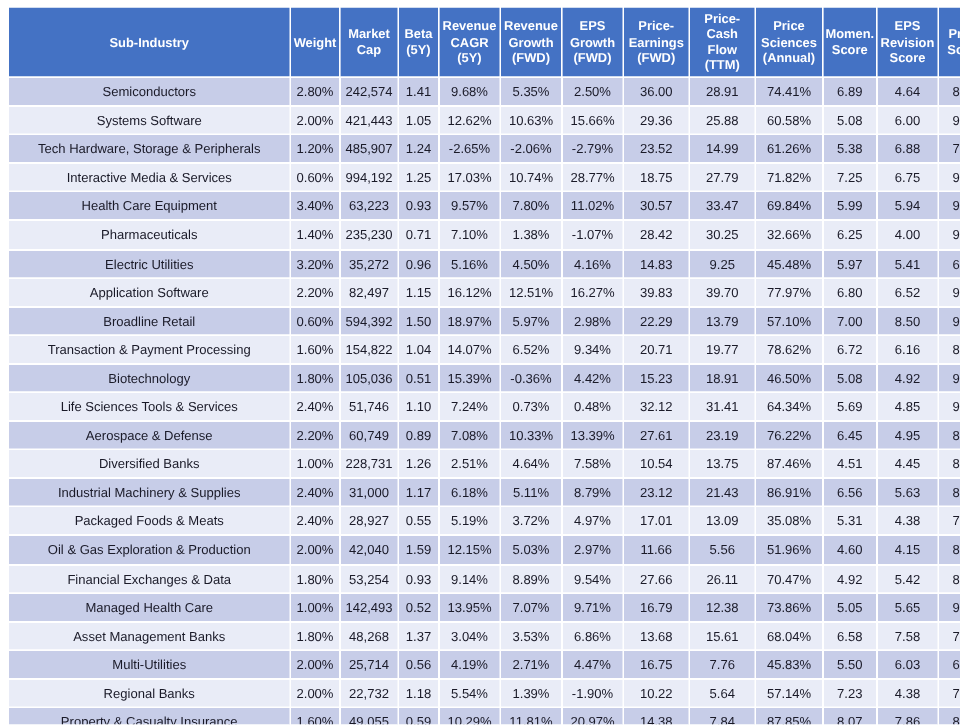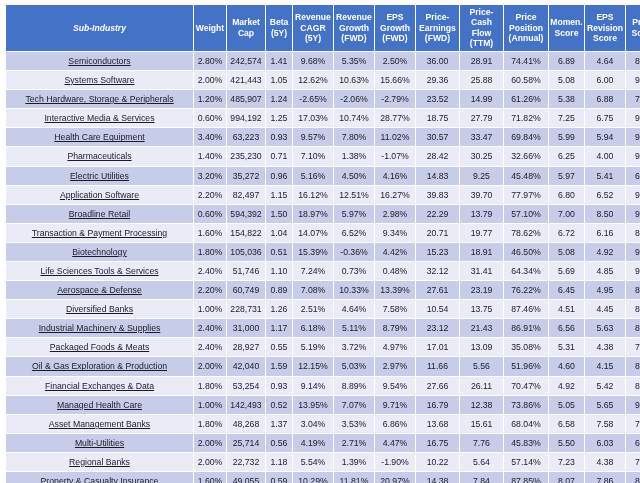--- a/index.html
+++ b/index.html
@@ -28,37 +28,35 @@
     font-weight: bold;
     line-height: 1.22;
     text-align: center;
     vertical-align: middle;
     padding: 2px 1px;
     border: 1px solid #ffffff;
     height: 40px;
   }
   table.grid th.sub-head {
     text-align: center;
-    font-style: italic;
   }
   table.grid td {
     font-size: 8.7px;
     color: #1a1a28;
     text-align: center;
     vertical-align: middle;
     padding: 1px 2px;
     border: 1px solid #ffffff;
     height: 16.1px;
     white-space: nowrap;
     overflow: hidden;
   }
   table.grid td.name {
     text-align: center;
     font-size: 8.7px;
-    text-decoration: underline;
   }
   tr.band-a td { background: #E9ECF7; }
   tr.band-b td { background: #C7CDE8; }
   .hdr-line { display: block; }
 </style>
 </head>
 <body>
 
 <div id="root">
   <table class="grid">
@@ -113,21 +111,21 @@
             <span class="hdr-line">Earnings</span>
             <span class="hdr-line">(FWD)</span>
           </th>
           <th>
             <span class="hdr-line">Price-Cash</span>
             <span class="hdr-line">Flow</span>
             <span class="hdr-line">(TTM)</span>
           </th>
           <th>
             <span class="hdr-line">Price</span>
-            <span class="hdr-line">Position</span>
+            <span class="hdr-line">Sciences</span>
             <span class="hdr-line">(Annual)</span>
           </th>
           <th>
             <span class="hdr-line">Momen.</span>
             <span class="hdr-line">Score</span>
           </th>
           <th>
             <span class="hdr-line">EPS</span>
             <span class="hdr-line">Revision</span>
             <span class="hdr-line">Score</span>

